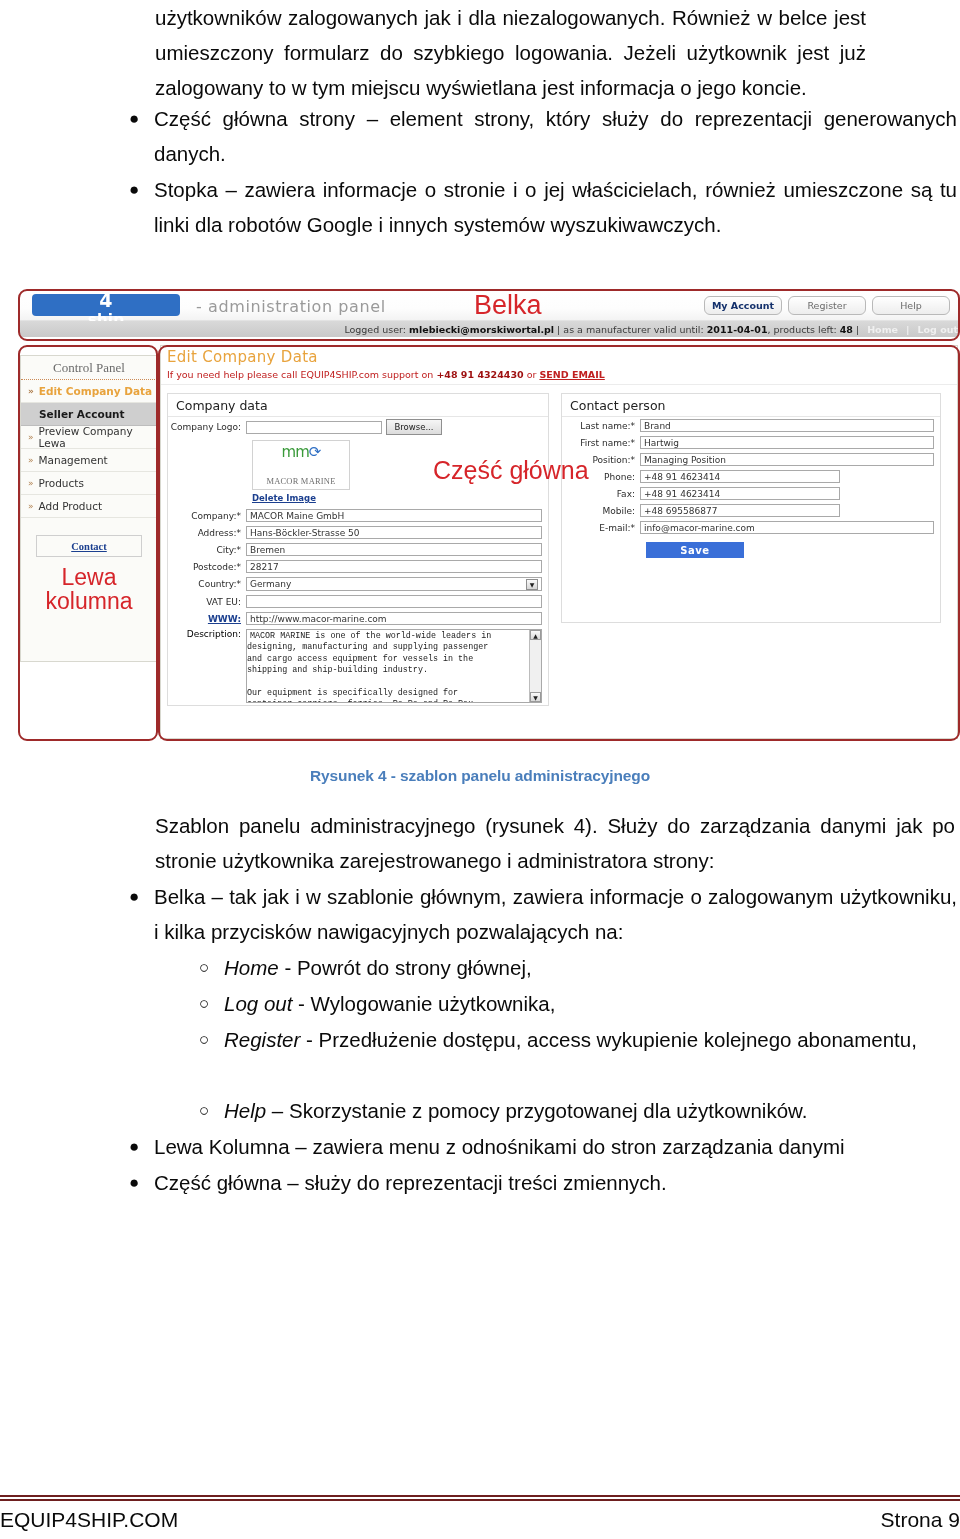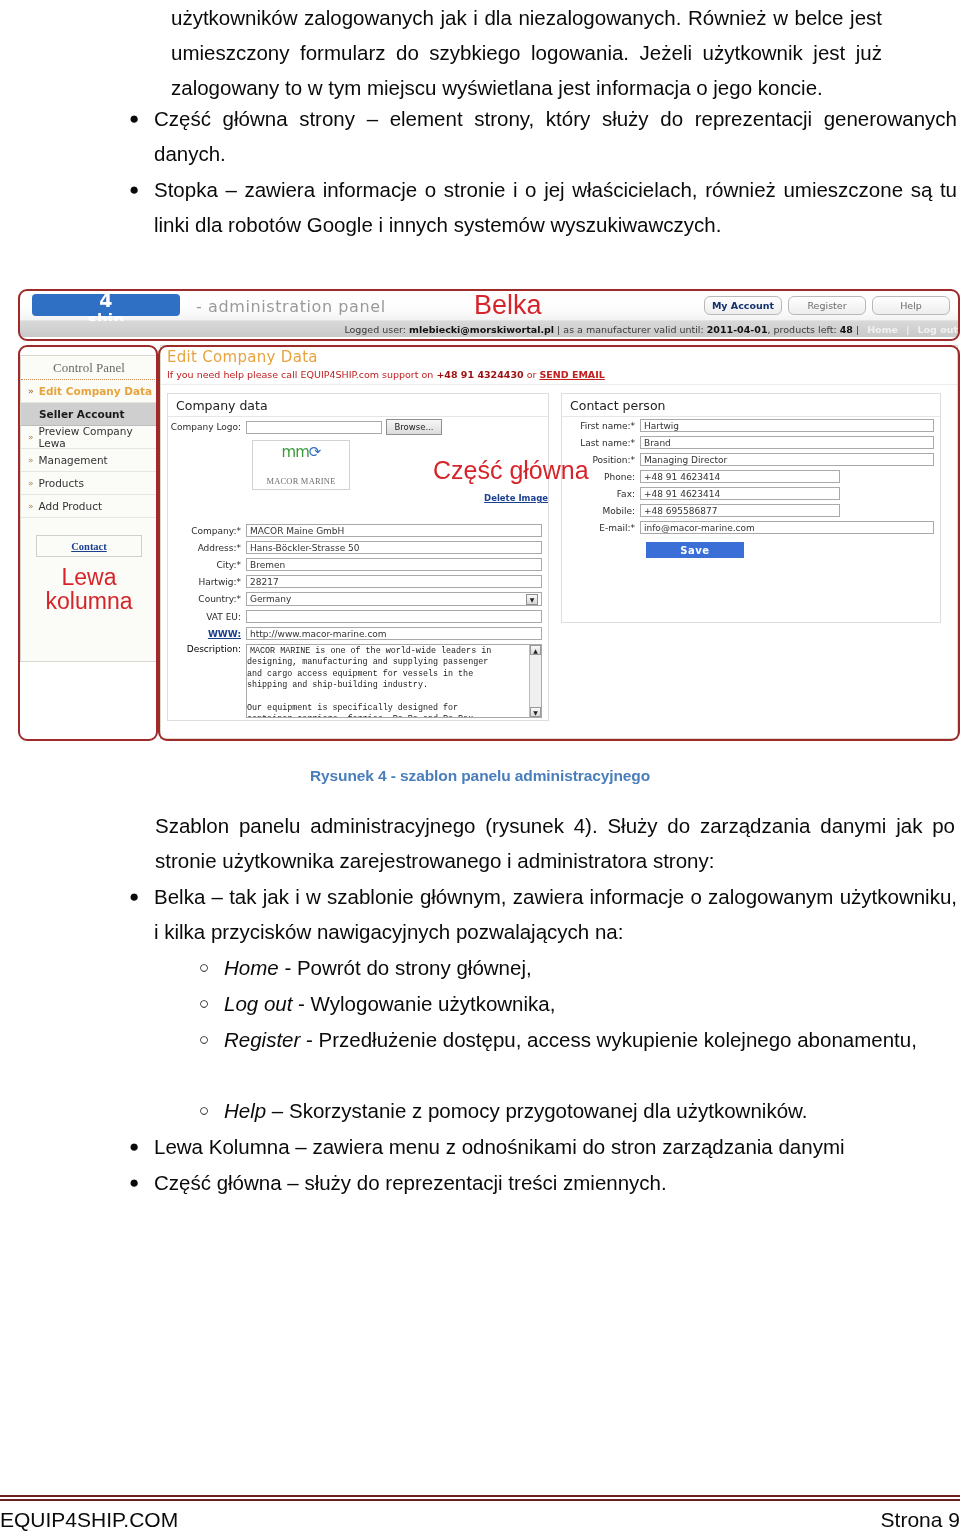--- a/index.html
+++ b/index.html
@@ -341,26 +341,25 @@
     align-items: center; justify-content: center;
   }
   .logo-box .mark { font-size: 15px; color: #3a9a3a; line-height: 1; letter-spacing: -1px; }
   .logo-box .mark .arc { color: #2f6fc4; }
   .logo-box .name {
     font-size: 8.5px; color: #6f6f6f;
     font-family: "Liberation Serif", serif;
     letter-spacing: 0.2px; margin-top: 16px;
   }
   .del-img {
-    margin: 3px 0 19px 84px;
+    margin: 3px 0 4px 84px;
     font-size: 8.5px;
     color: #1b3f8f;
     text-decoration: underline;
     font-weight: bold;
-    text-align: right;
   }
   .ta-row { display: flex; padding: 2px 6px 2px 0; font-size: 9px; }
   .ta-box {
     flex: 1 1 auto;
     height: 72px;
     border: 1px solid #a9a9a9;
     background: #fff;
     position: relative;
     overflow: hidden;
   }
@@ -396,21 +395,21 @@
     font-weight: bold;
     display: flex; align-items: center; justify-content: center;
     letter-spacing: 0.5px;
   }
 </style>
 </head>
 <body>
 
 <div class="doc">
 
-  <div class="para lvl0" style="position:absolute;left:16px;top:0;width:871px;box-sizing:border-box;">użytkowników zalogowanych jak i dla niezalogowanych. Również w belce jest umieszczony formularz do szybkiego logowania. Jeżeli użytkownik jest już zalogowany to w tym miejscu wyświetlana jest informacja o jego koncie.</div>
+  <div class="para lvl0" style="position:absolute;left:0;top:0;width:871px;box-sizing:border-box;">użytkowników zalogowanych jak i dla niezalogowanych. Również w belce jest umieszczony formularz do szybkiego logowania. Jeżeli użytkownik jest już zalogowany to w tym miejscu wyświetlana jest informacja o jego koncie.</div>
 
   <div class="bullet-row ind1" style="position:absolute;left:0;top:101px;width:960px;box-sizing:border-box;">
     <span class="mark">●</span>
     <span class="body">Część główna strony – element strony, który służy do reprezentacji generowanych danych.</span>
   </div>
 
   <div class="bullet-row ind1" style="position:absolute;left:0;top:172px;width:960px;box-sizing:border-box;">
     <span class="mark">●</span>
     <span class="body">Stopka – zawiera informacje o stronie i o jej właścicielach, również umieszczone są tu linki dla robotów Google i innych systemów wyszukiwawczych.</span>
   </div>
@@ -508,21 +507,21 @@
         </div>
         <div class="frow">
           <span class="flabel">Address:*</span>
           <span class="finput">Hans-Böckler-Strasse 50</span>
         </div>
         <div class="frow">
           <span class="flabel">City:*</span>
           <span class="finput">Bremen</span>
         </div>
         <div class="frow">
-          <span class="flabel">Hartwig:*</span>
+          <span class="flabel">Postcode:*</span>
           <span class="finput">28217</span>
         </div>
         <div class="frow">
           <span class="flabel">Country:*</span>
           <span class="fselect">
             <span>Germany</span>
             <span class="arrow">▼</span>
           </span>
         </div>
         <div class="frow">
@@ -549,30 +548,30 @@
               <span class="btn">▼</span>
             </span>
           </span>
         </div>
       </div>
 
       <div class="fieldset fs-contact">
         <div class="fs-legend">Contact person</div>
 
         <div class="frow">
+          <span class="flabel">Last name:*</span>
+          <span class="finput">Brand</span>
+        </div>
+        <div class="frow">
           <span class="flabel">First name:*</span>
           <span class="finput">Hartwig</span>
         </div>
         <div class="frow">
-          <span class="flabel">Last name:*</span>
-          <span class="finput">Brand</span>
-        </div>
-        <div class="frow">
           <span class="flabel">Position:*</span>
-          <span class="finput">Managing Director</span>
+          <span class="finput">Managing Position</span>
         </div>
         <div class="frow">
           <span class="flabel">Phone:</span>
           <span class="finput med">+48 91 4623414</span>
         </div>
         <div class="frow">
           <span class="flabel">Fax:</span>
           <span class="finput med">+48 91 4623414</span>
         </div>
         <div class="frow">

